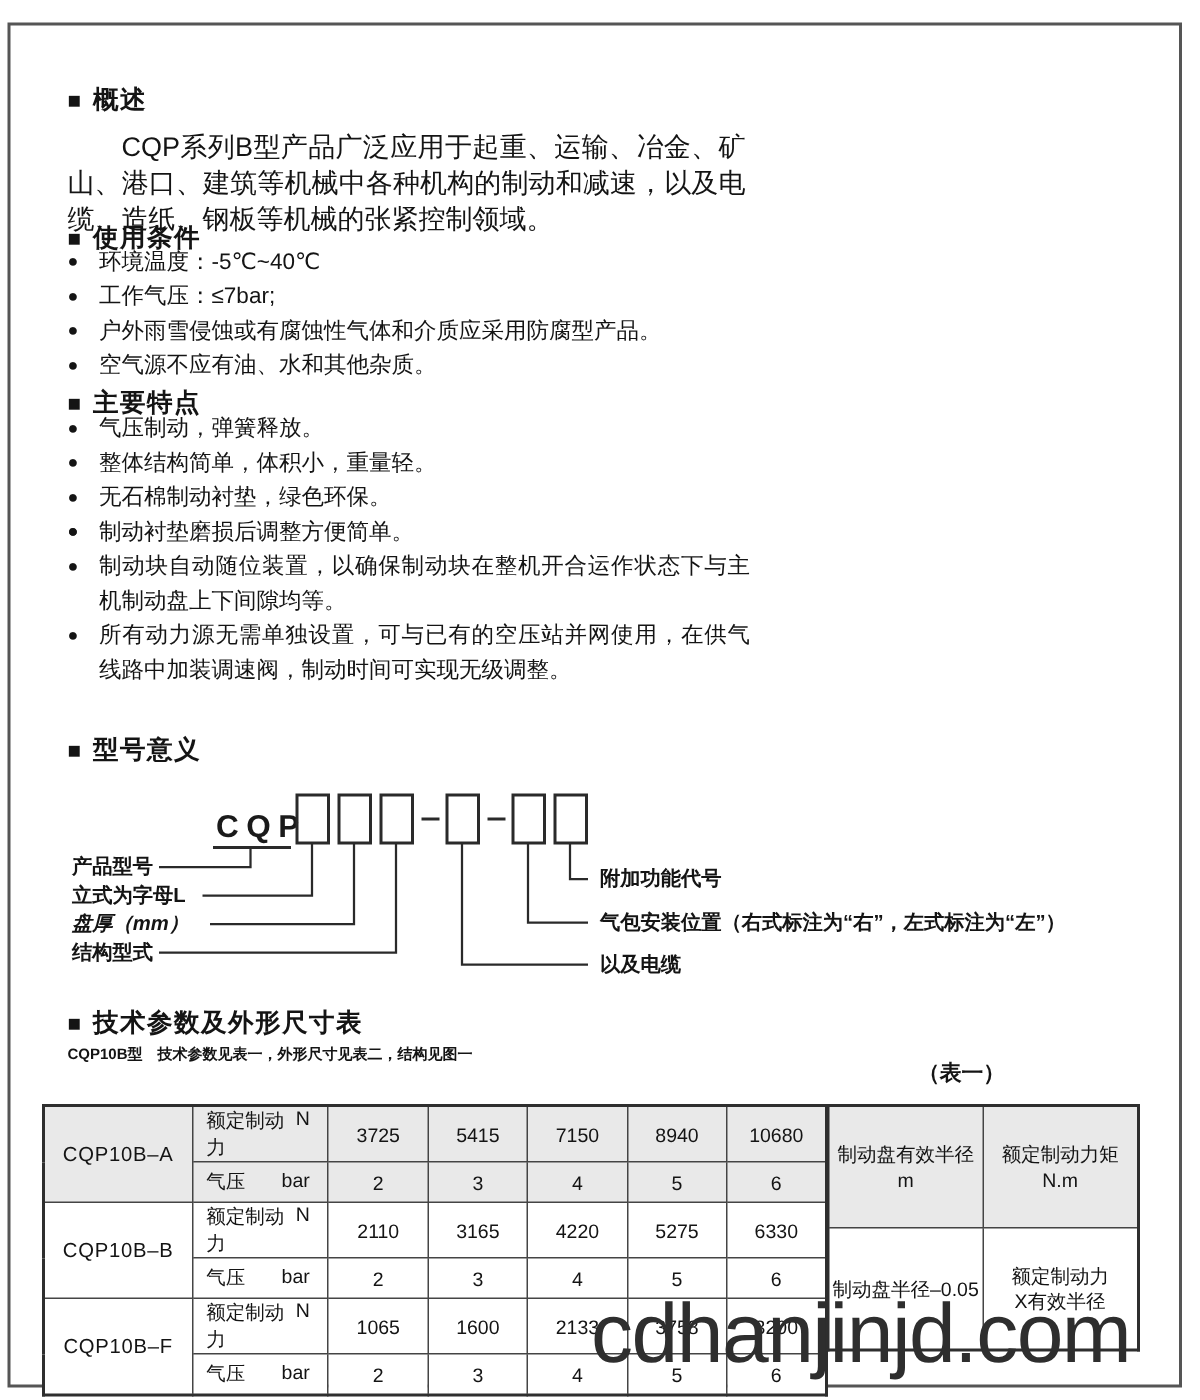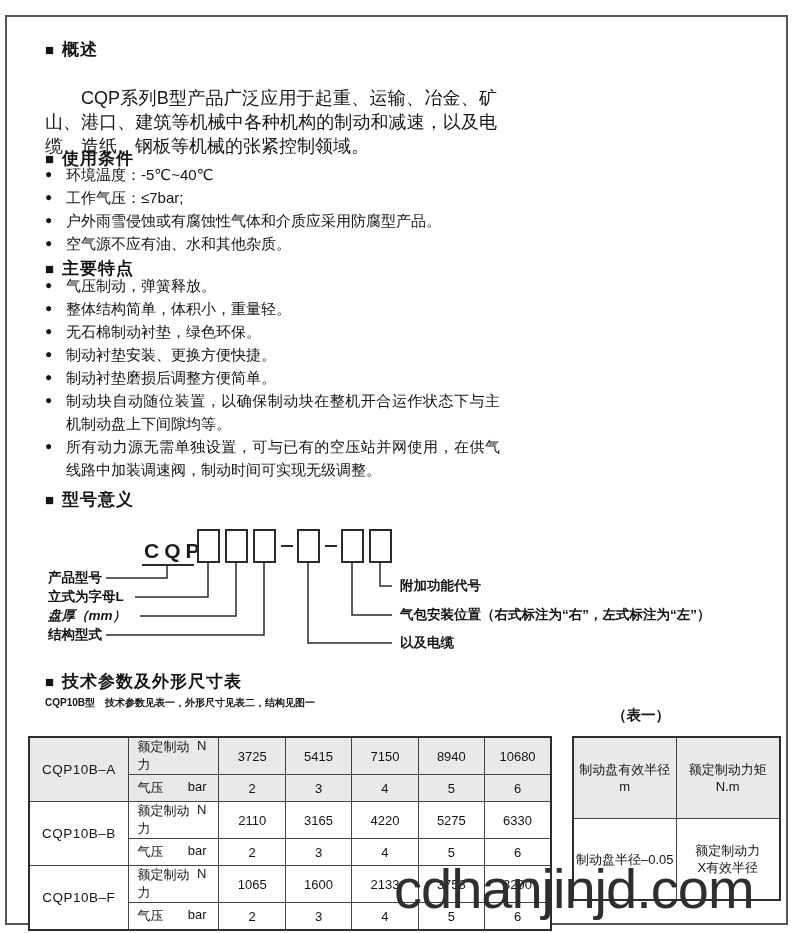--- a/index.html
+++ b/index.html
@@ -25,39 +25,39 @@
   .model-diagram svg{position:absolute;left:0;top:0;}
   .dlabel{position:absolute;font-size:13.5px;font-weight:bold;white-space:nowrap;line-height:16px;}
   .dl-0{left:8px;top:54px;} .dl-1{left:8px;top:73px;} .dl-2{left:8px;top:92px;font-style:italic;} .dl-3{left:8px;top:111px;}
   .dr-0{left:360px;top:62px;} .dr-1{left:360px;top:91px;} .dr-2{left:360px;top:119px;}
 
   
   .spec-subtitle{position:absolute;left:45px;top:696px;font-size:10px;font-weight:bold;white-space:nowrap;}
   .table-tag{position:absolute;left:612px;top:706px;font-size:14.5px;font-weight:bold;}
   table{border-collapse:collapse;table-layout:fixed;}
   .spec-table{position:absolute;left:28px;top:736px;width:524px;}
-  .right-table{position:absolute;left:551px;top:736px;width:207px;margin-left:21px;}
+  .right-table{position:absolute;left:551px;top:736px;width:207px;}
   .spec-table td,.right-table td{border:1px solid #444;text-align:center;font-size:13px;padding:0;background:#fff;}
   .spec-table{border:2px solid #2e2e2e;}
   .right-table{border:2px solid #2e2e2e;}
   .spec-table td{height:26px;}
   .right-table td{height:80px;line-height:17px;}
   td.shade{background:#e9e9e9;}
   td.model-cell{font-size:13.5px;letter-spacing:.5px;}
   td.param-cell{text-align:left;}
   .param-inner{display:flex;justify-content:space-between;padding:0 12px 0 9px;}
   .watermark{position:absolute;left:394px;top:856px;font-size:56px;color:#2e2e2e;
     letter-spacing:-1px;white-space:nowrap;z-index:10;}
 </style>
 </head>
 <body>
 
 <div class="frame"></div>
 
-<div class="sec-heading" style="top:38px">
+<div class="sec-heading" style="top:55px">
   <span class="square">■</span><span>概述</span>
 </div>
 <p class="overview-p">CQP系列B型产品广泛应用于起重、运输、冶金、矿山、港口、建筑等机械中各种机构的制动和减速，以及电缆、造纸、钢板等机械的张紧控制领域。</p>
 
 <div class="sec-heading" style="top:147px">
   <span class="square">■</span><span>使用条件</span>
 </div>
 <ul class="doc-list" id="cond-list">
   <li><span class="bullet">●</span><span>环境温度：-5℃~40℃</span></li>
   <li><span class="bullet">●</span><span>工作气压：≤7bar;</span></li>
@@ -65,21 +65,21 @@
   <li><span class="bullet">●</span><span>空气源不应有油、水和其他杂质。</span></li>
 </ul>
 
 <div class="sec-heading" style="top:257px">
   <span class="square">■</span><span>主要特点</span>
 </div>
 <ul class="doc-list" id="feat-list">
   <li><span class="bullet">●</span><span>气压制动，弹簧释放。</span></li>
   <li><span class="bullet">●</span><span>整体结构简单，体积小，重量轻。</span></li>
   <li><span class="bullet">●</span><span>无石棉制动衬垫，绿色环保。</span></li>
-  <li><span class="bullet">●</span><span>制动衬垫安装、更换方便快捷。</span></li>
+  <li><span class="bullet">●</span></li>
   <li><span class="bullet">●</span><span>制动衬垫磨损后调整方便简单。</span></li>
   <li><span class="bullet">●</span><span>制动块自动随位装置，以确保制动块在整机开合运作状态下与主机制动盘上下间隙均等。</span></li>
   <li><span class="bullet">●</span><span>所有动力源无需单独设置，可与已有的空压站并网使用，在供气线路中加装调速阀，制动时间可实现无级调整。</span></li>
 </ul>
 
 <div class="sec-heading" style="top:488px">
   <span class="square">■</span><span>型号意义</span>
 </div>
 
 <div class="model-diagram">

